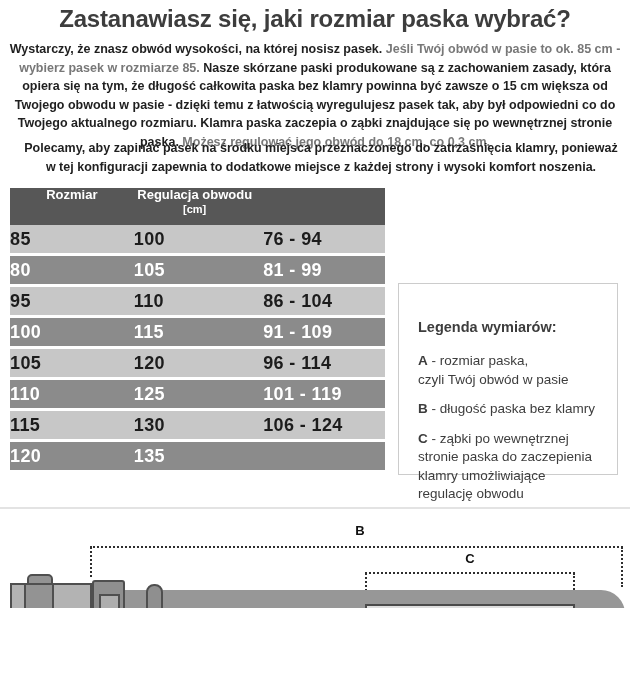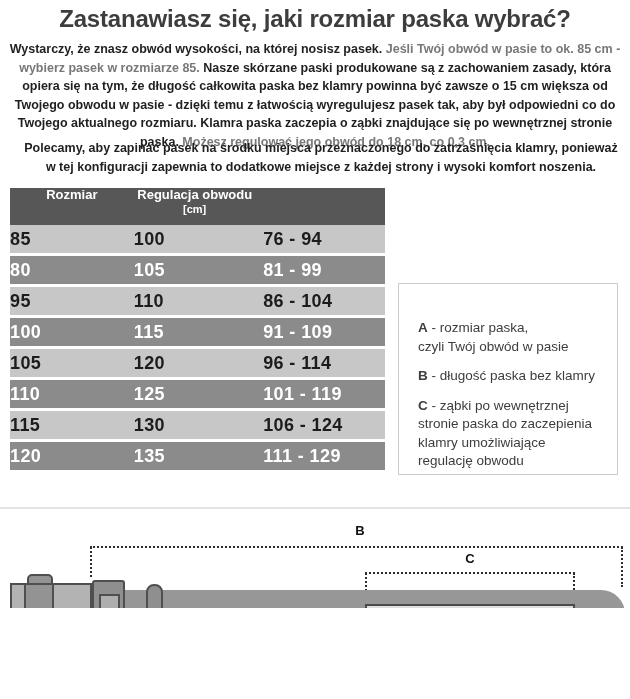--- a/index.html
+++ b/index.html
@@ -192,25 +192,25 @@
       <div class="td col-3">101 - 119</div>
     </div>
     <div class="trow light">
       <div class="td col-1">115</div>
       <div class="td col-2">130</div>
       <div class="td col-3">106 - 124</div>
     </div>
     <div class="trow dark">
       <div class="td col-1">120</div>
       <div class="td col-2">135</div>
-      <div class="td col-3">111 - 129</div>
     </div>
   </div>
 
   <div class="legend-box">
+    <div class="legend-title">Legenda wymiarów:</div>
     <div class="legend-item"><span class="key">A</span> <span class="txt">- rozmiar paska,
 czyli Twój obwód w pasie</span></div>
     <div class="legend-item"><span class="key">B</span> <span class="txt">- długość paska bez klamry</span></div>
     <div class="legend-item"><span class="key">C</span> <span class="txt">- ząbki po wewnętrznej stronie paska do zaczepienia klamry umożliwiające regulację obwodu</span></div>
   </div>
 
   <div class="divider"></div>
 
   <div class="diag-label label-b">B</div>
   <div class="dot-h b-h"></div>

